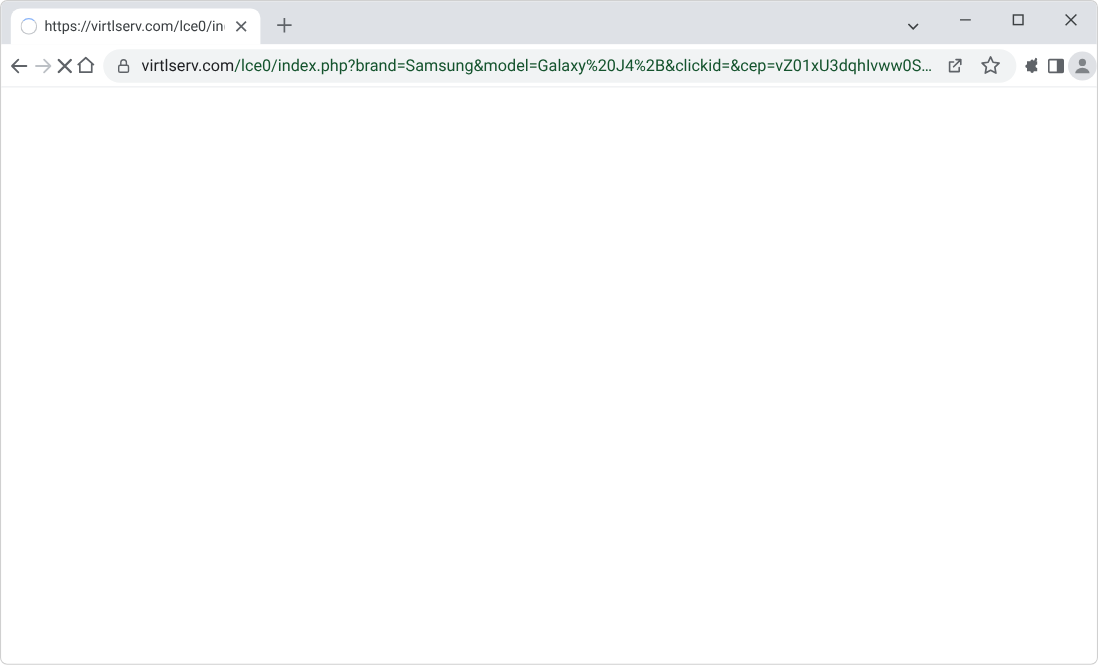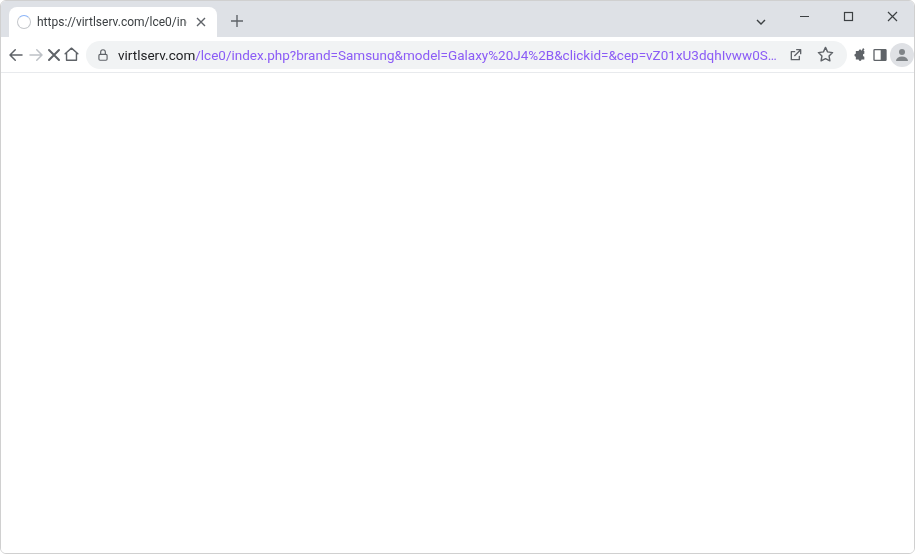--- a/index.html
+++ b/index.html
@@ -126,21 +126,21 @@
       font-size: 13.5px;
       color: #202124;
     }
     .omnibox .url-text {
       flex: 1;
       white-space: nowrap;
       overflow: hidden;
       display: flex;
     }
     .url-domain { color: #202124; }
-    .url-path { color: #8b5cf6; }
+    .url-path { color: #14532d; }
     .tool-icon {
       width: 28px;
       height: 28px;
       display: flex;
       align-items: center;
       justify-content: center;
       color: #5f6368;
       border-radius: 50%;
     }
     .avatar-circle {

